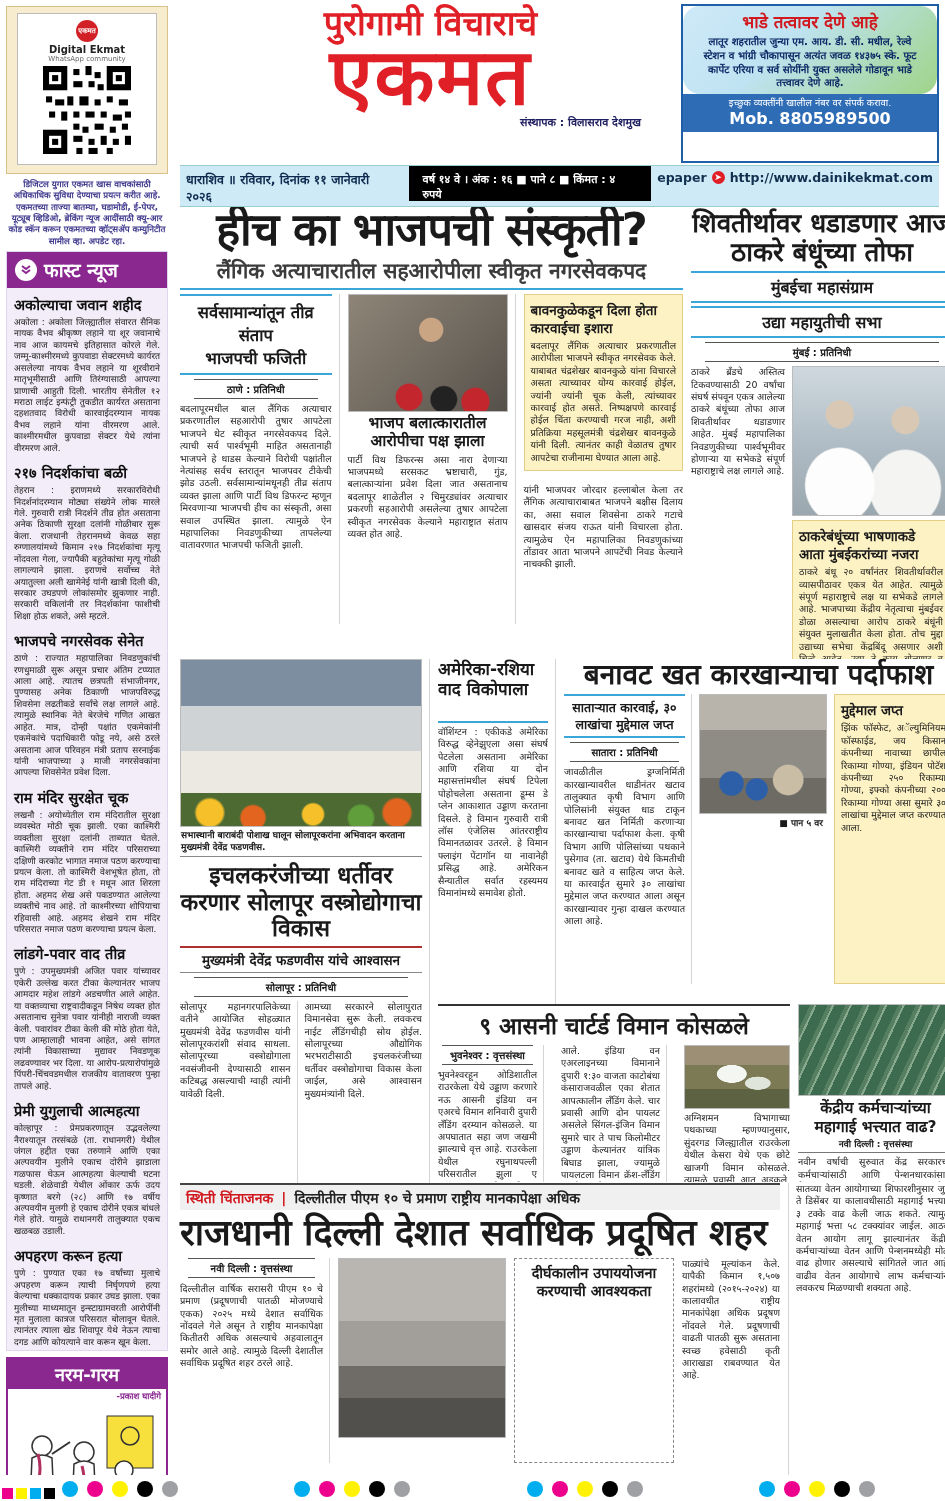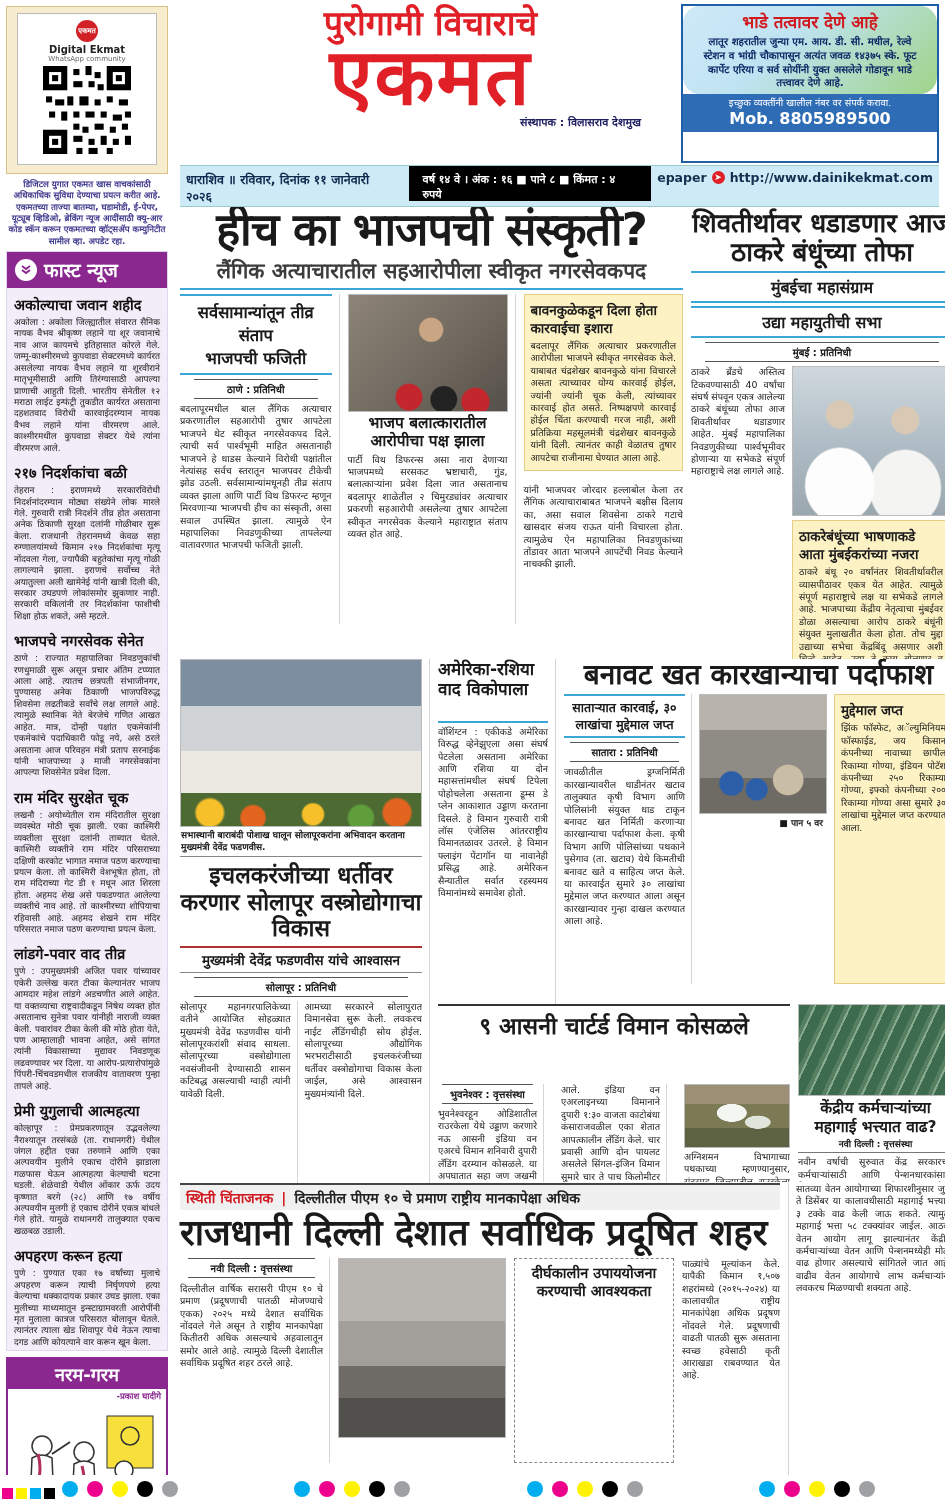--- a/index.html
+++ b/index.html
@@ -98,21 +98,21 @@
   .am-head { font-size:17px; font-weight:800; line-height:1.2; padding-bottom:21px; border-bottom:2px solid #3aa7d8; margin-bottom:3px; }
   .fert-head { font-size:28px; font-weight:800; text-align:center; line-height:1.05; padding:1px 0 5px; }
   .fert-row { display:grid; grid-template-columns:128px 128px 1fr; column-gap:7px; height:290px; overflow:hidden; }
   .ph-wh { height:120px; background:
       radial-gradient(circle at 25% 75%, #2d5fa8 0 9%, transparent 10%),
       radial-gradient(circle at 45% 80%, #2d5fa8 0 9%, transparent 10%),
       radial-gradient(circle at 70% 72%, #c9bda6 0 12%, transparent 13%),
       linear-gradient(180deg,#b9b4ab 0 30%, #8f8c85 30% 70%, #6e6b65 70%); }
   .b2r-bottom { display:grid; grid-template-columns:352px 155px; column-gap:8px; height:178px; overflow:hidden; }
   .pl-head { font-size:23px; font-weight:800; text-align:center; border-top:2px solid #333; padding:3px 0 4px; }
-  .pl-cols { display:grid; grid-template-columns:1fr 1fr 1fr; column-gap:17px; height:140px; overflow:hidden;margin-top:39px; }
+  .pl-cols { display:grid; grid-template-columns:1fr 1fr 1fr; column-gap:17px; height:140px; overflow:hidden; }
   .ph-plane { height:64px; margin-bottom:3px; background:
       radial-gradient(ellipse at 45% 45%, #f4f6f2 0 18%, transparent 19%),
       radial-gradient(ellipse at 70% 60%, #dfe5da 0 12%, transparent 13%),
       linear-gradient(180deg,#9c8f76 0 30%, #7c7a55 30% 70%, #5d6342 70%); }
   .ph-money { height:92px; background:
       repeating-linear-gradient(115deg, #3d6b4f 0 10px, #567f62 10px 14px, #87a98e 14px 16px),
       linear-gradient(180deg,#b9c4cf,#8fa0ad); }
   .da-head { font-size:15.5px; font-weight:800; text-align:center; line-height:1.2; padding:3px 0 1px; }
   .da-by { font-size:9px; font-weight:800; text-align:center; padding-bottom:2px; border-bottom:1px solid #777; margin-bottom:3px; }
 
@@ -316,21 +316,21 @@
             </div>
           </div>
         </div>
 
         <div class="thk">
           <h2 class="thk-head">शिवतीर्थावर धडाडणार आज ठाकरे बंधूंच्या तोफा</h2>
           <div class="deck" style="margin-bottom:3px">मुंबईचा महासंग्राम</div>
           <div class="deck">उद्या महायुतीची सभा</div>
           <div class="byline">मुंबई : प्रतिनिधी</div>
           <div class="thk-row">
-            <p class="body-txt">ठाकरे ब्रँडचे अस्तित्व टिकवण्यासाठी 40 वर्षांचा संघर्ष संपवून एकत्र आलेल्या ठाकरे बंधूंच्या तोफा आज शिवतीर्थावर धडाडणार आहेत. मुंबई महापालिका निवडणुकीच्या पार्श्वभूमीवर होणाऱ्या या सभेकडे संपूर्ण महाराष्ट्राचे लक्ष लागले आहे.</p>
+            <p class="body-txt">ठाकरे ब्रँडचे अस्तित्व टिकवण्यासाठी 20 वर्षांचा संघर्ष संपवून एकत्र आलेल्या ठाकरे बंधूंच्या तोफा आज शिवतीर्थावर धडाडणार आहेत. मुंबई महापालिका निवडणुकीच्या पार्श्वभूमीवर होणाऱ्या या सभेकडे संपूर्ण महाराष्ट्राचे लक्ष लागले आहे.</p>
             <div>
               <div class="photo ph-thk"></div>
               <div class="ybox" style="margin-top:4px">
                 <h4>ठाकरेबंधूंच्या भाषणाकडे आता मुंबईकरांच्या नजरा</h4>
                 <p class="body-txt">ठाकरे बंधू २० वर्षांनंतर शिवतीर्थावरील व्यासपीठावर एकत्र येत आहेत. त्यामुळे संपूर्ण महाराष्ट्राचे लक्ष या सभेकडे लागले आहे. भाजपाच्या केंद्रीय नेतृत्वाचा मुंबईवर डोळा असल्याचा आरोप ठाकरे बंधूंनी संयुक्त मुलाखतीत केला होता. तोच मुद्दा उद्याच्या सभेचा केंद्रबिंदू असणार अशी चिन्हे आहेत. उद्या ते काय बोलणार व महायुतीचे नेते त्याला परवा काय उत्तर देणार याकडे सर्वांचे लक्ष लागले आहे.</p>
               </div>
             </div>
           </div>
 
         </div>

